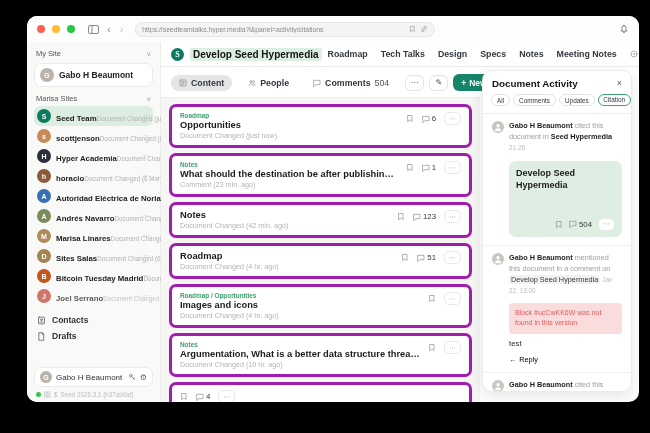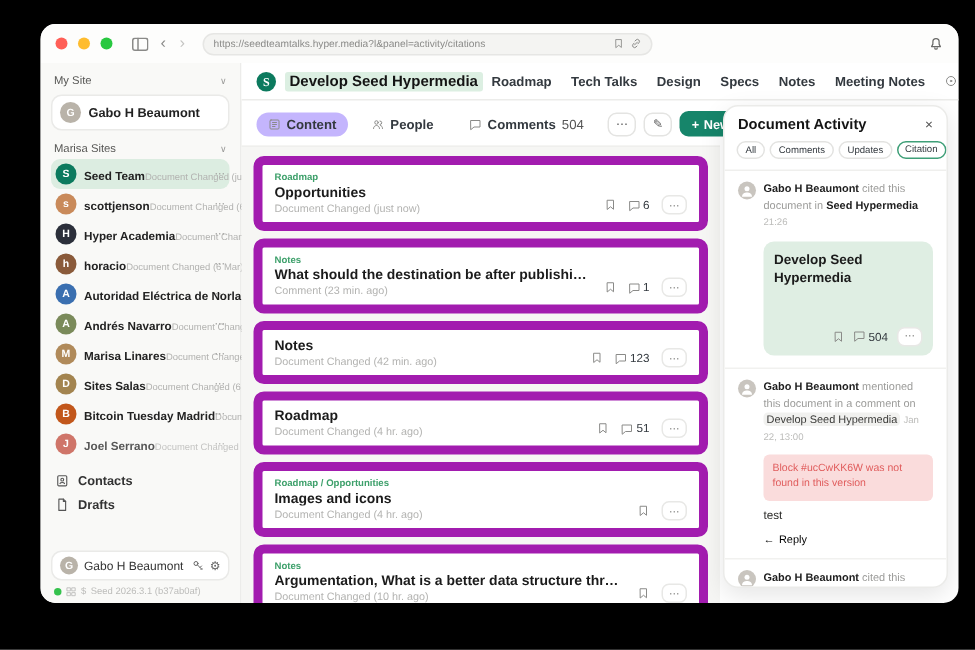--- a/index.html
+++ b/index.html
@@ -56,31 +56,31 @@
                  display:flex; align-items:center; justify-content:center; font-size:8px; font-weight:bold;
                  font-family:"Liberation Serif",serif; flex:none; }
   .site-title { font-size:10px; font-weight:bold; color:#141414; background:#dcefe2; padding:1px 3px; border-radius:2px; white-space:nowrap; }
   .site-nav { margin-left:auto; display:flex; align-items:center; gap:13px; padding-right:8px; }
   .site-nav-item { font-size:8.8px; font-weight:bold; color:#33393f; white-space:nowrap; display:flex; gap:3px; align-items:center; }
   .content-row { flex:1; display:flex; min-height:0; }
   .doc-col { flex:1; display:flex; flex-direction:column; min-width:0; }
   .tabs-row { flex:none; display:flex; align-items:center; gap:8px; padding:7px 10px 6px; }
   .tab { display:flex; align-items:center; gap:4px; font-size:8.8px; font-weight:bold; color:#33393f;
          padding:3px 8px; border-radius:10px; }
-  .tab.active { background:#c4b5fd; }
+  .tab.active { background:#e5e5e5; }
   .tab .cnt { font-weight:normal; color:#555; }
   .tabs-right { margin-left:auto; display:flex; align-items:center; gap:5px; }
   .btn-sm { border:1px solid #e4e4e2; background:#fff; border-radius:6px; width:19px; height:16px;
             display:flex; align-items:center; justify-content:center; font-size:8px; color:#555; }
   .btn-new { background:#16856a; color:#fff; border-radius:6px; height:17px; padding:0 8px;
              display:flex; align-items:center; gap:3px; font-size:8.5px; font-weight:bold; }
   .doc-list { flex:1; background:#f6f6f4; border-top:1px solid #efefed; padding:6px 8px;
               display:flex; flex-direction:column; gap:5px; overflow:hidden; }
-  .card { background:#fff; border:6px solid #a21caf; border-radius:7px; padding:5px 8px;
-          display:flex; align-items:flex-end; gap:8px; flex:none; }
+  .card { background:#fff; border:3px solid #a21caf; border-radius:7px; padding:5px 8px;
+          display:flex; align-items:flex-start; gap:8px; flex:none; }
   .card-main { flex:1; min-width:0; }
   .crumb { font-size:6.4px; font-weight:bold; color:#3ea06b; margin-bottom:1px; white-space:nowrap; overflow:hidden; }
   .card-title { font-size:9.3px; font-weight:bold; color:#1b1b1b; white-space:nowrap; overflow:hidden; text-overflow:ellipsis; }
   .card-sub { font-size:7.2px; color:#b3b3b1; margin-top:1px; white-space:nowrap; overflow:hidden; }
   .card-actions { display:flex; align-items:center; gap:8px; color:#4a4a48; flex:none; }
   .cmt-group { display:flex; align-items:center; gap:2px; font-size:7.8px; color:#33393f; }
   .more-btn { border:1px solid #e8e8e6; border-radius:5px; width:17px; height:13px; display:flex;
               align-items:center; justify-content:center; color:#8a8a88; font-size:7px; background:#fff; }
   
   .panel { width:150px; flex:none; margin:3px 7px 10px 2px; background:#fff; border:1px solid #ebebe9;

